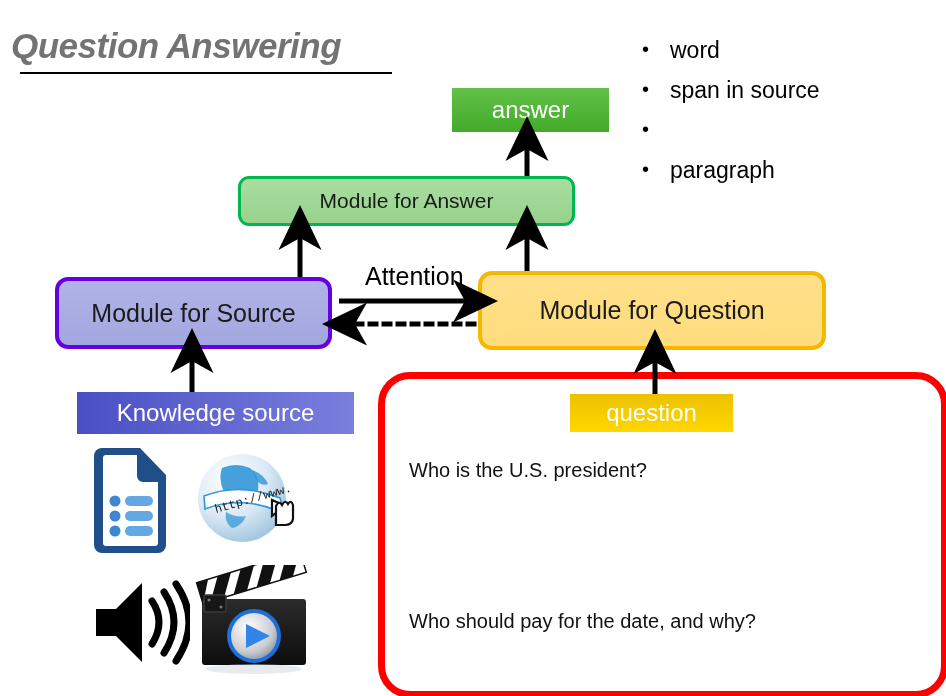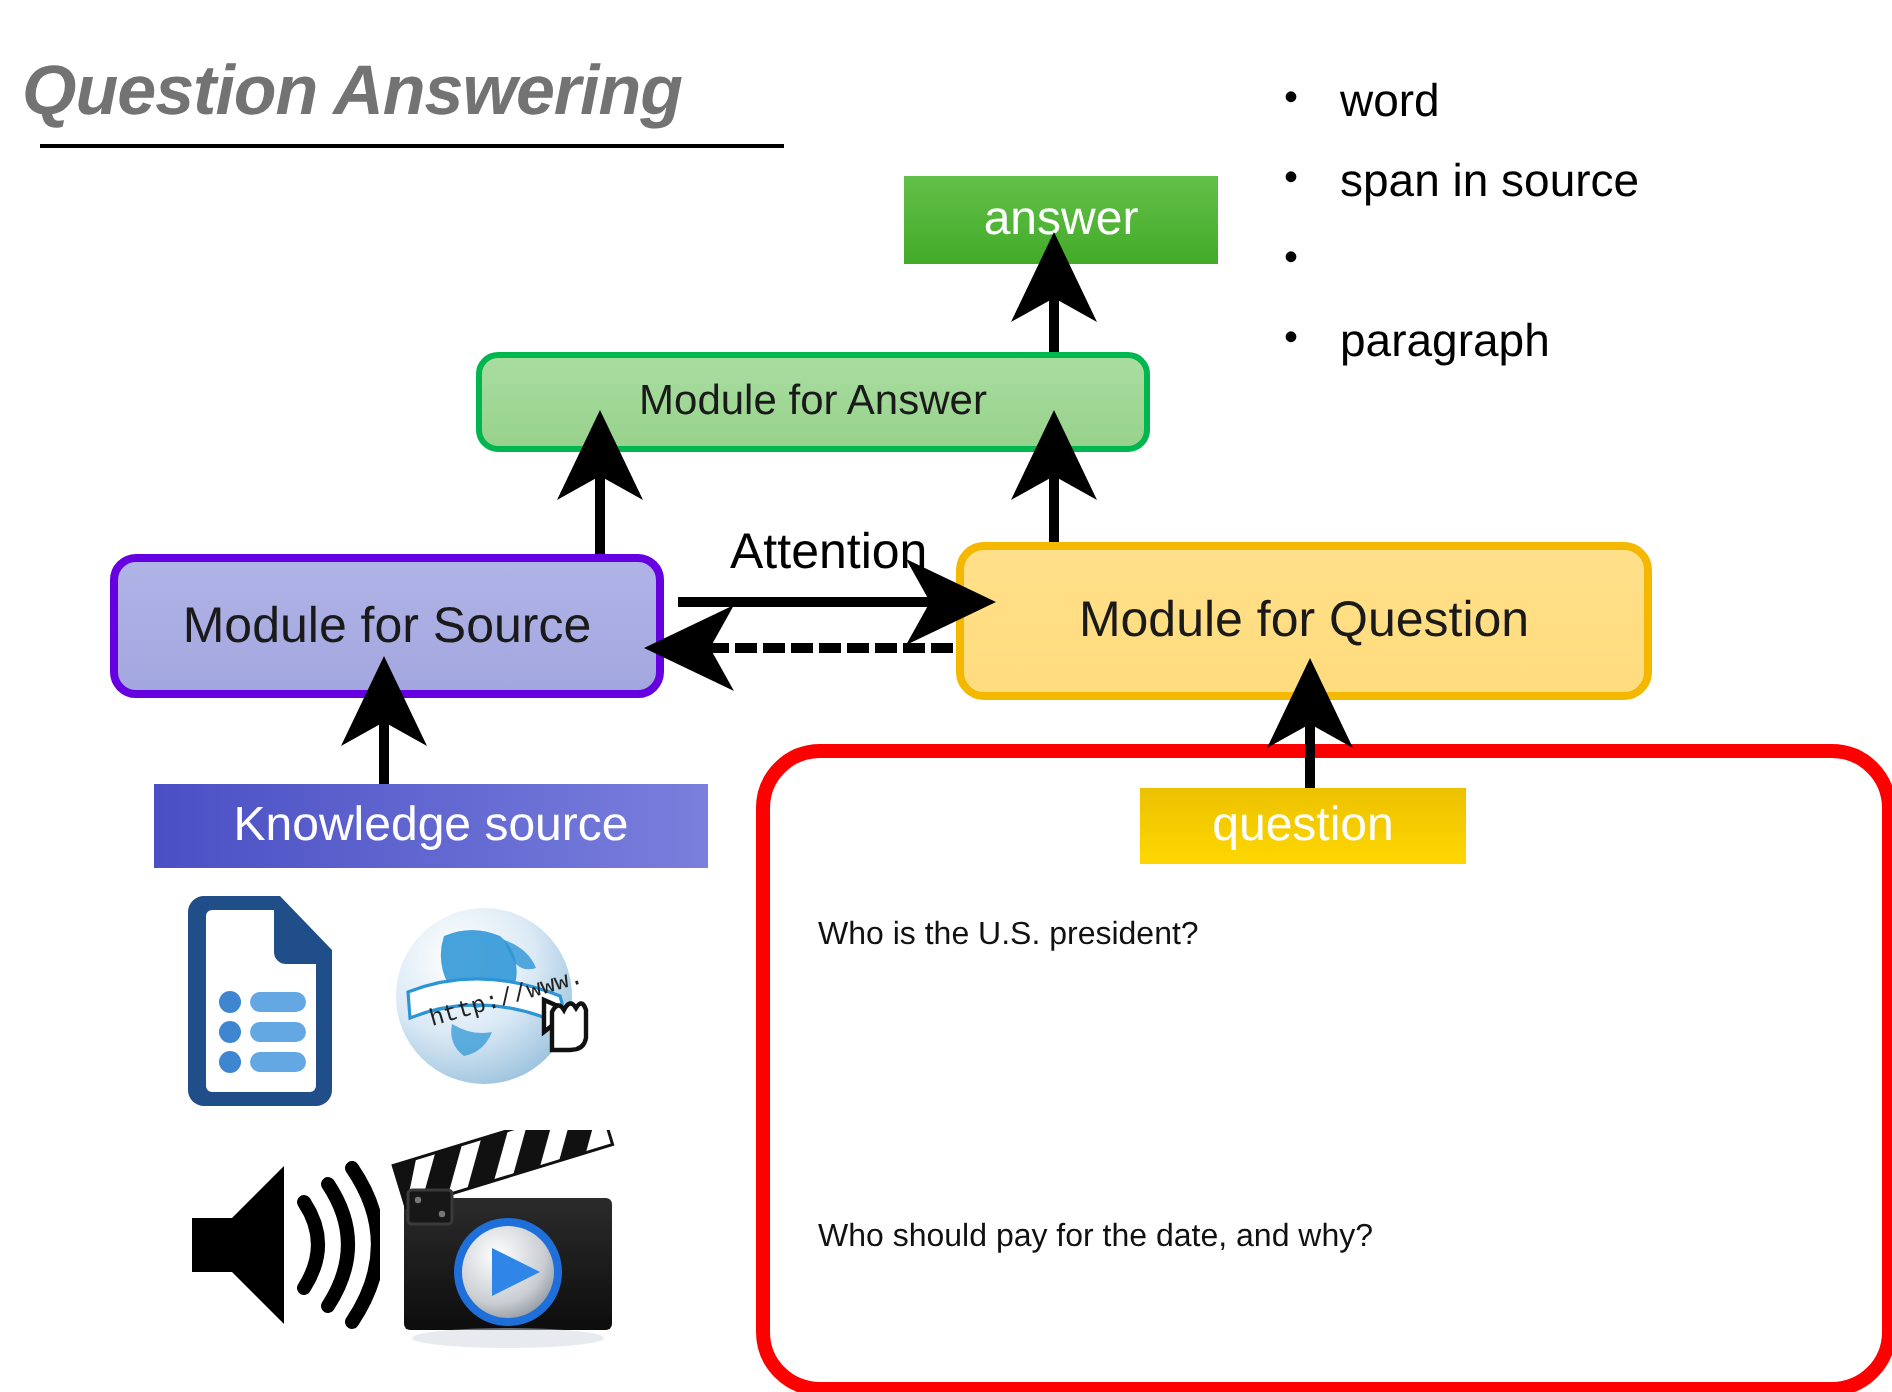--- a/index.html
+++ b/index.html
@@ -42,21 +42,21 @@
   #question-chip{left:570px;top:394px;width:163px;height:38px;
        background:linear-gradient(#ecc100,#ffd700);
        color:#ffffff;font-size:24px;}
 
   
   #attention-label{left:349px;top:262px;font-size:25px;color:#000;white-space:nowrap;margin-left:16px;}
 
   
   #question-area{left:378px;top:372px;width:556px;height:312px;
        border:7px solid #ff0000;border-radius:32px;background:transparent;}
-  .q-line{position:absolute;left:24px;font-size:16px;color:#111;white-space:nowrap;}
+  .q-line{position:absolute;left:24px;font-size:20px;color:#111;white-space:nowrap;}
 
   
   #arrows{left:0;top:0;width:946px;height:696px;pointer-events:none;}
 
   
   .icon-wrap{position:absolute;}
 </style>
 </head>
 <body>
 

